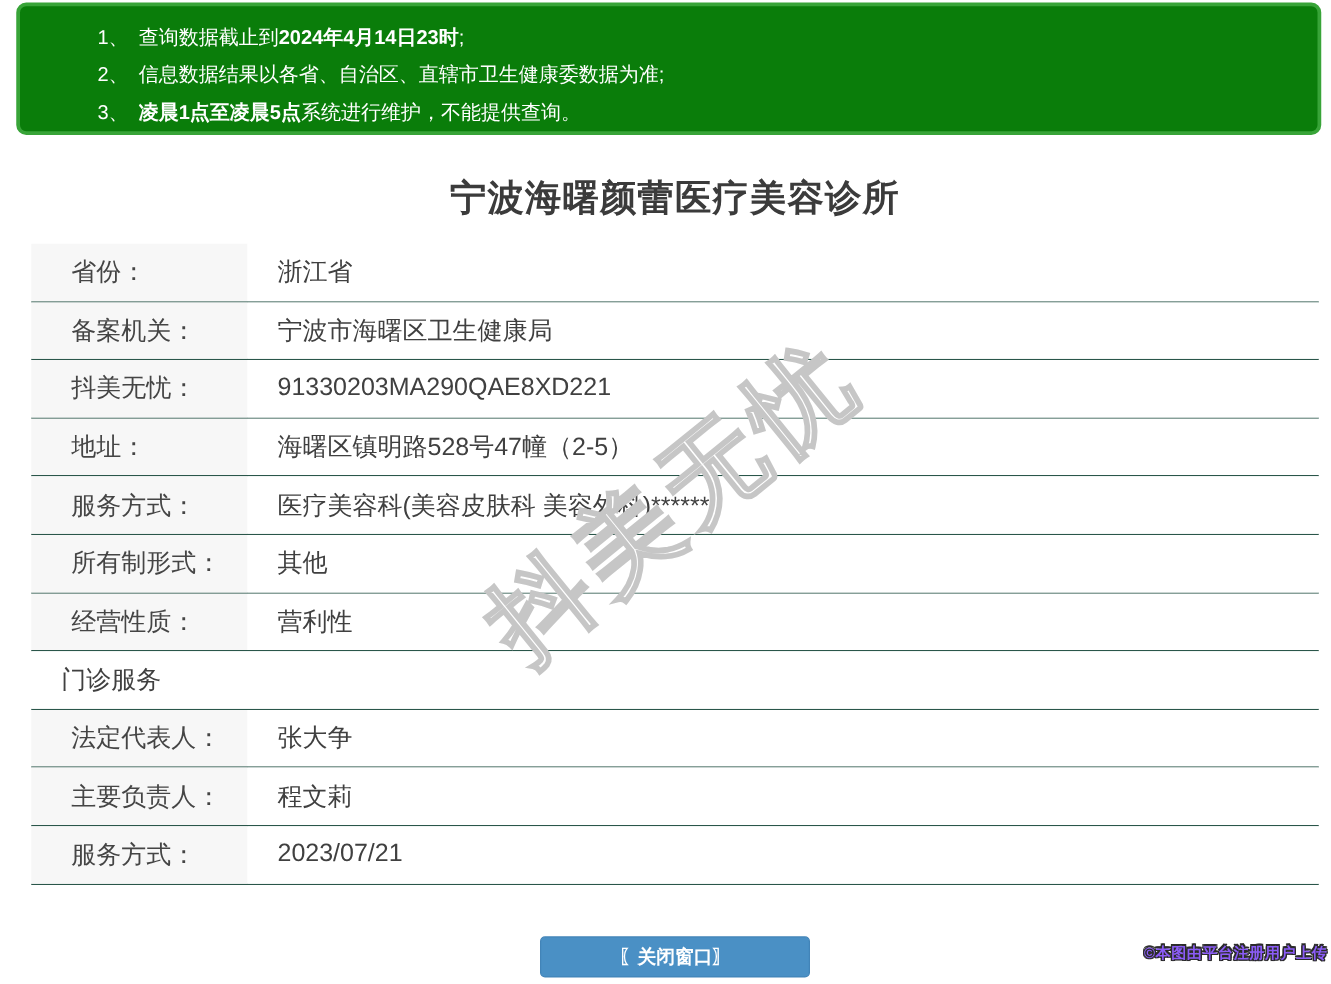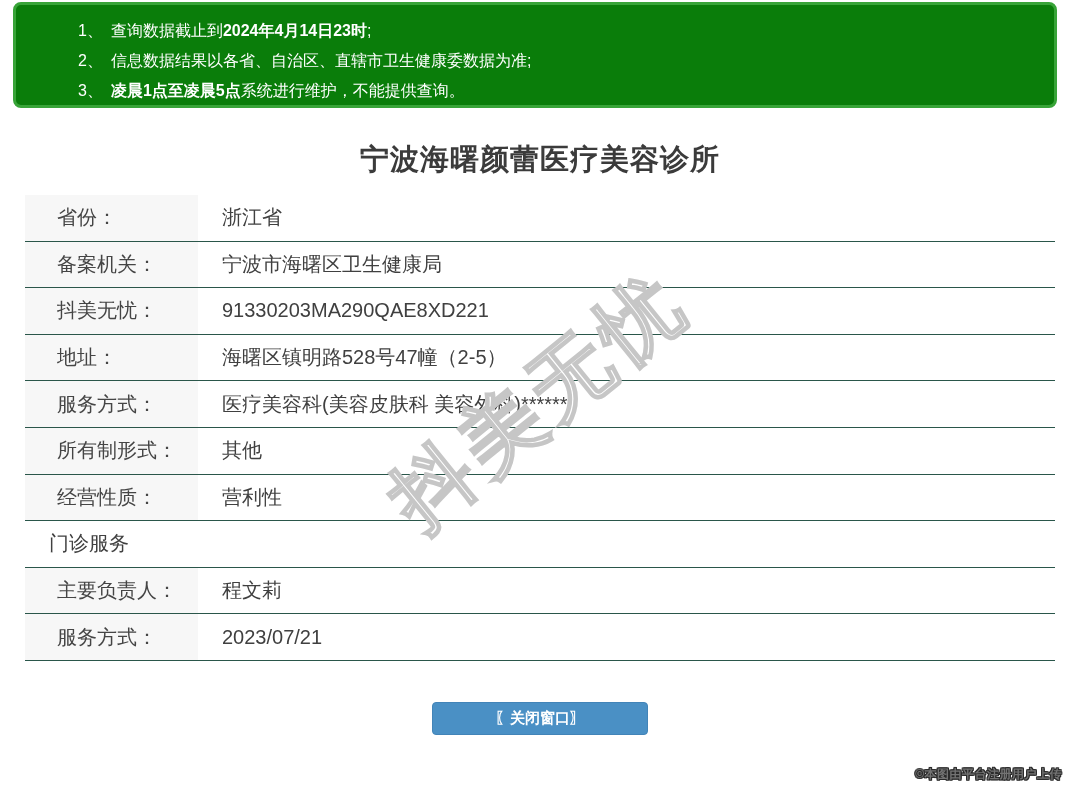--- a/index.html
+++ b/index.html
@@ -56,22 +56,22 @@
   .button-bar{margin-top:41px;text-align:center;}
   .close-btn{
     width:216px;height:33px;
     background:#4a90c5;border:1px solid #4284b8;border-radius:4px;
     color:#ffffff;font-size:15px;cursor:pointer;
     font-family:inherit;
     font-weight:bold;
   }
   
   .credit{
-    position:absolute;right:3px;bottom:4px;
-    font-size:12px;font-weight:bold;color:#737373;
+    position:absolute;right:3px;bottom:16px;
+    font-size:12px;font-weight:bold;color:#8b5cf6;
     text-shadow:-1px 0 #2b2b2b,1px 0 #2b2b2b,0 -1px #2b2b2b,0 1px #2b2b2b,
                 -1px -1px #2b2b2b,1px 1px #2b2b2b,-1px 1px #2b2b2b,1px -1px #2b2b2b;
     letter-spacing:0.5px;z-index:6;
   }
 </style>
 </head>
 <body>
 
 <div class="banner">
   <div class="line"><span class="num">1、</span><span>查询数据截止到</span><b>2024年4月14日23时</b><span>;</span></div>
@@ -109,20 +109,24 @@
       <div class="cell value">其他</div>
     </div>
     <div class="row">
       <div class="cell label">经营性质：</div>
       <div class="cell value">营利性</div>
     </div>
     <div class="row">
       <div class="cell value">门诊服务</div>
     </div>
     <div class="row">
+      <div class="cell label">法定代表人：</div>
+      <div class="cell value">张大争</div>
+    </div>
+    <div class="row">
       <div class="cell label">主要负责人：</div>
       <div class="cell value">程文莉</div>
     </div>
     <div class="row">
       <div class="cell label">服务方式：</div>
       <div class="cell value">2023/07/21</div>
     </div>
   </div>
 
   <div class="button-bar">

